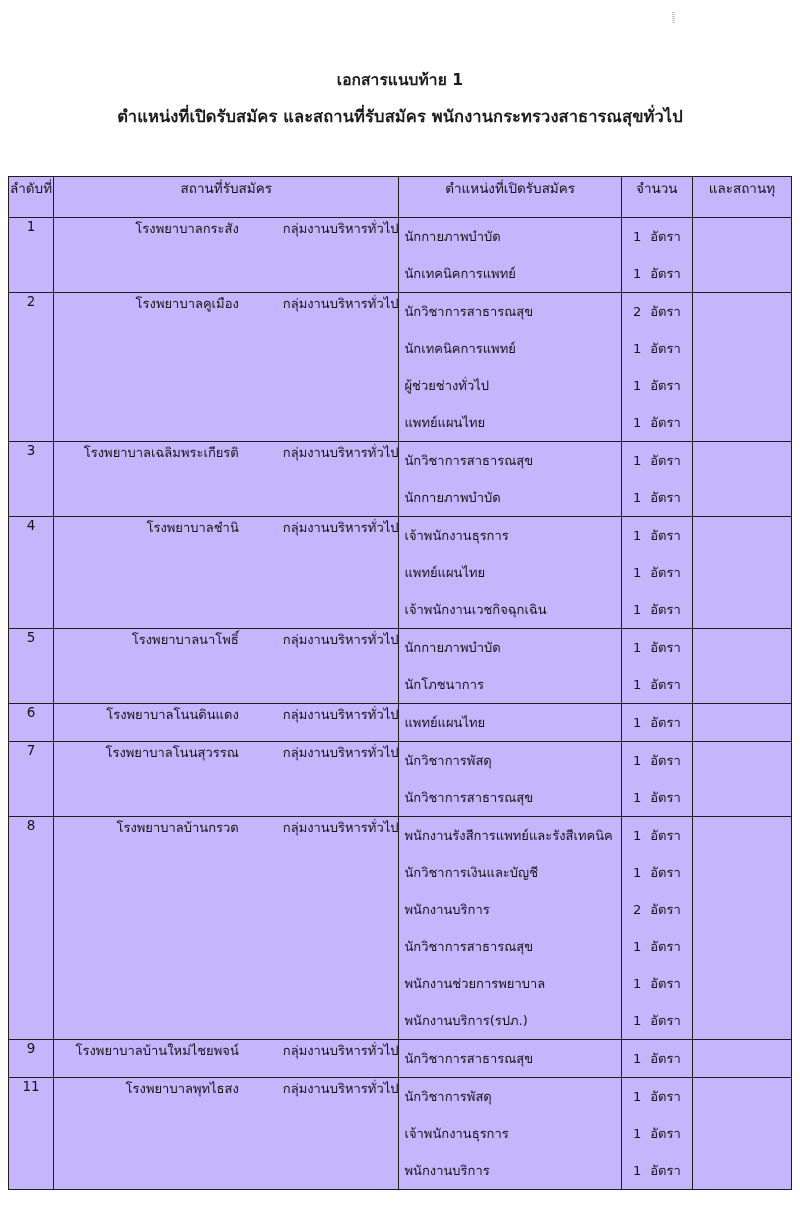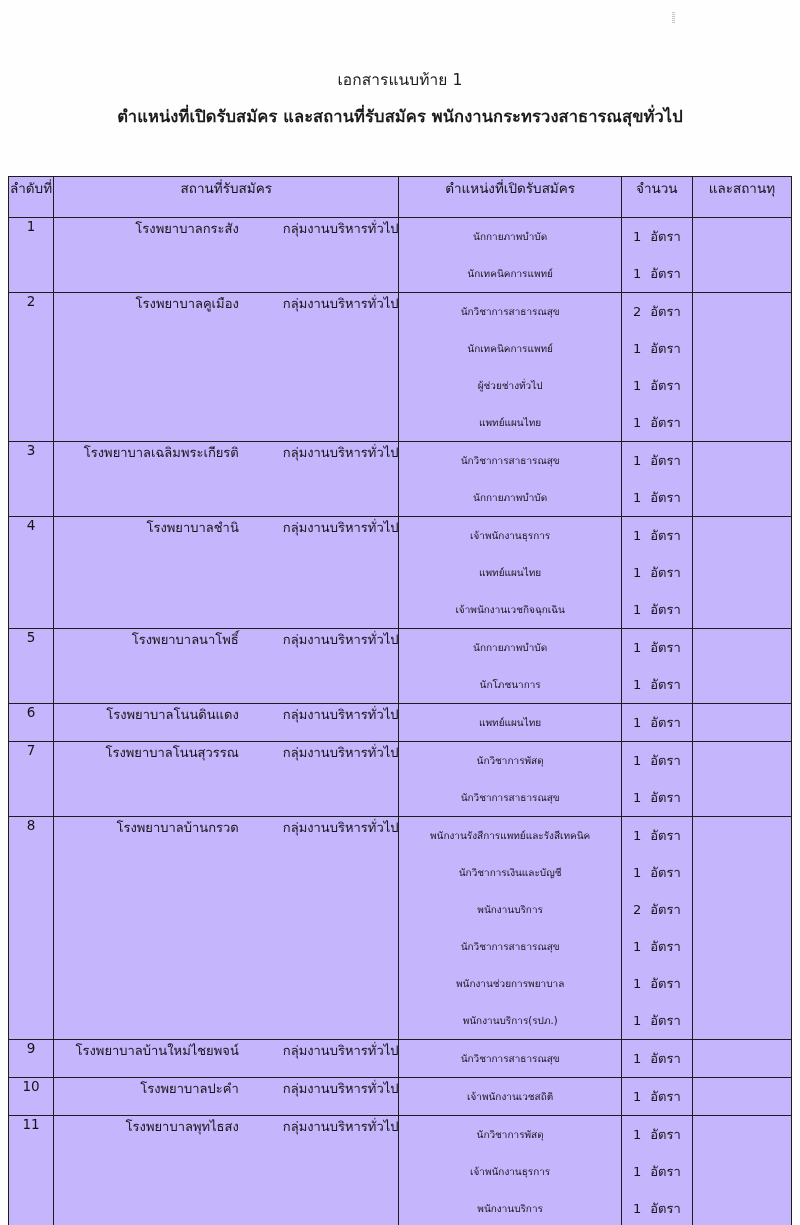--- a/index.html
+++ b/index.html
@@ -40,21 +40,21 @@
 
   .title-block {
     position: absolute;
     left: 0;
     top: 70px;
     width: 800px;
     text-align: center;
   }
   .doc-title {
     font-size: 15.5px;
-    font-weight: normal;
+    font-weight: bold;
     letter-spacing: 0.1px;
     line-height: 1.3;
     color: #1b1b1b;
   }
   .doc-subtitle {
     margin-top: 16px;
     font-size: 16.5px;
     font-weight: bold;
     letter-spacing: 0.1px;
     line-height: 1.3;
@@ -127,22 +127,22 @@
     display: block;
   }
   .line {
     height: 37px;
     line-height: 37px;
     padding: 0 5px;
     white-space: nowrap;
     overflow: hidden;
   }
   .line.pos {
-    text-align: center;
-    font-size: 10px;
+    text-align: left;
+    font-size: 13px;
   }
   .qty-line {
     height: 37px;
     line-height: 37px;
     display: flex;
     justify-content: center;
     align-items: center;
     gap: 9px;
     font-size: 13px;
   }
@@ -434,41 +434,20 @@
           </td>
           <td class="qty-cell">
             <div class="qty-line">
               <span class="qty-num">1</span>
               <span class="qty-unit">อัตรา</span>
             </div>
           </td>
           <td class="remark-cell"></td>
         </tr>
         <tr>
-          <td class="seq-cell">10</td>
-          <td class="place-cell">
-            <div class="place-inner">
-              <span class="place-name">โรงพยาบาลปะคำ</span>
-              <span class="place-unit">กลุ่มงานบริหารทั่วไป</span>
-            </div>
-          </td>
-          <td class="pos-cell">
-            <div class="line-list">
-              <div class="line pos">เจ้าพนักงานเวชสถิติ</div>
-            </div>
-          </td>
-          <td class="qty-cell">
-            <div class="qty-line">
-              <span class="qty-num">1</span>
-              <span class="qty-unit">อัตรา</span>
-            </div>
-          </td>
-          <td class="remark-cell"></td>
-        </tr>
-        <tr>
           <td class="seq-cell">11</td>
           <td class="place-cell">
             <div class="place-inner">
               <span class="place-name">โรงพยาบาลพุทไธสง</span>
               <span class="place-unit">กลุ่มงานบริหารทั่วไป</span>
             </div>
           </td>
           <td class="pos-cell">
             <div class="line-list">
               <div class="line pos">นักวิชาการพัสดุ</div>

